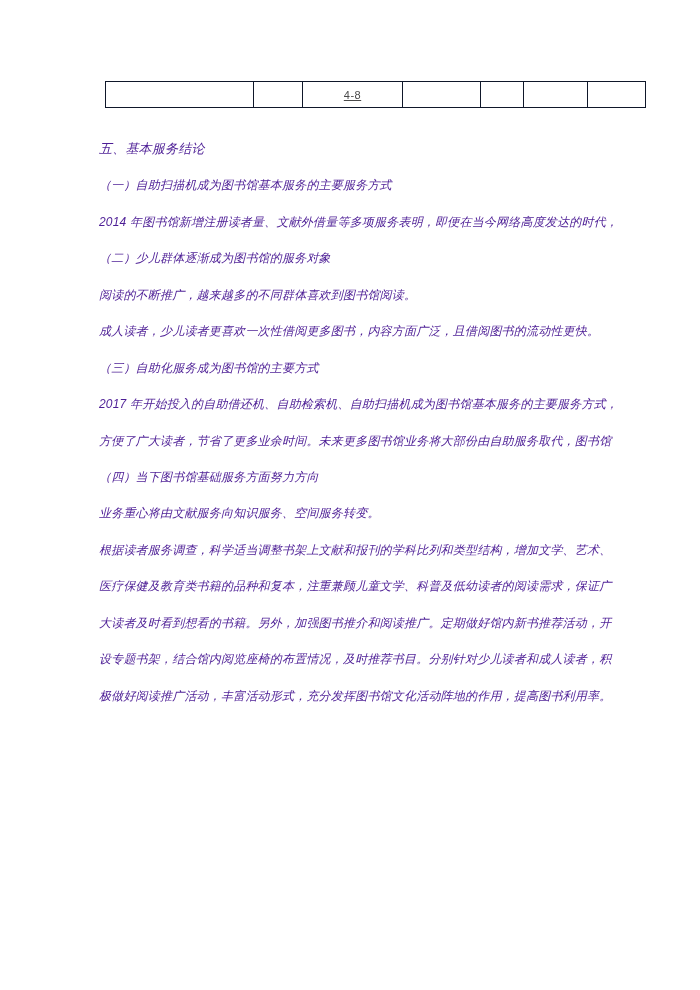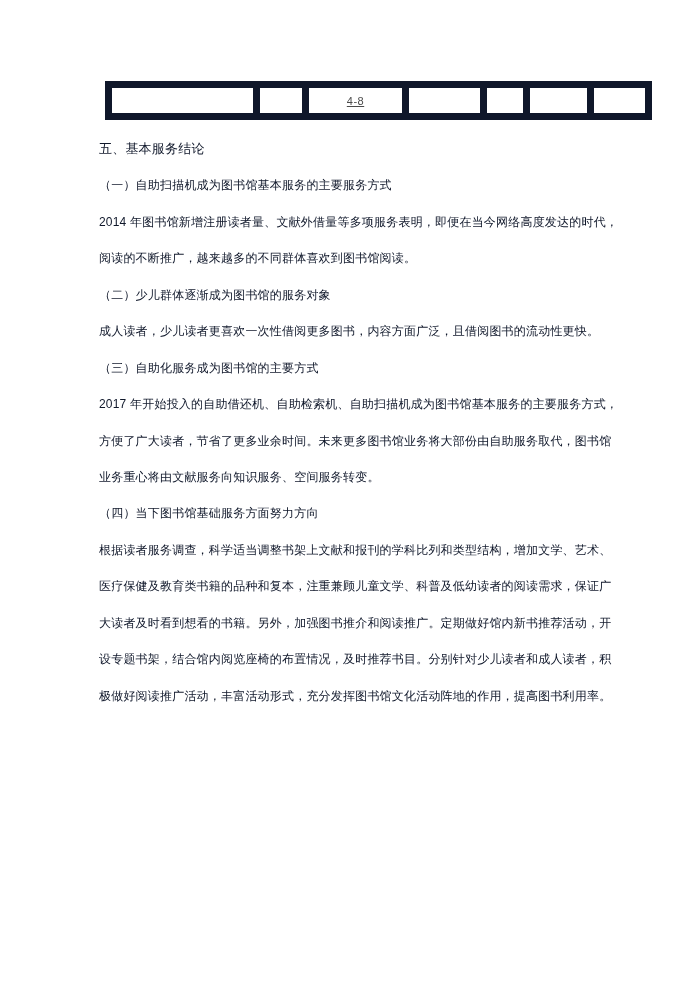--- a/index.html
+++ b/index.html
@@ -21,21 +21,21 @@
   }
   table.frag-table {
     position: absolute;
     left: 105px;
     top: 81px;
     width: 540px;
     border-collapse: collapse;
     table-layout: fixed;
   }
   table.frag-table td {
-    border: 7px solid #0f172a;
+    border: 1px solid #0f172a;
     height: 25px;
     padding: 0;
     font-size: 11px;
     letter-spacing: 0.5px;
     color: #4a4a4a;
     text-align: center;
     vertical-align: middle;
     overflow: hidden;
     text-decoration: underline;
   }
@@ -43,22 +43,23 @@
     position: absolute;
     left: 99px;
     top: 131px;
     width: 560px;
   }
   .line {
     height: 36.45px;
     line-height: 36.45px;
     font-size: 12px;
     letter-spacing: 0.2px;
-    color: #0f172a;
+    color: #4c1d95;
     white-space: nowrap;
+    font-style: italic;
   }
   .title {
     font-size: 13px;
   }
 </style>
 </head>
 <body>
 
 <div class="page">
 
@@ -83,31 +84,31 @@
         <td></td>
       </tr>
     </tbody>
   </table>
 
   <div class="content">
     <div class="line title">五、基本服务结论</div>
 
     <div class="line heading">（一）自助扫描机成为图书馆基本服务的主要服务方式</div>
     <div class="line">2014 年图书馆新增注册读者量、文献外借量等多项服务表明，即便在当今网络高度发达的时代，</div>
+    <div class="line heading">（二）少儿群体逐渐成为图书馆的服务对象</div>
+
     <div class="line">阅读的不断推广，越来越多的不同群体喜欢到图书馆阅读。</div>
-
-    <div class="line heading">（二）少儿群体逐渐成为图书馆的服务对象</div>
     <div class="line">成人读者，少儿读者更喜欢一次性借阅更多图书，内容方面广泛，且借阅图书的流动性更快。</div>
 
     <div class="line heading">（三）自助化服务成为图书馆的主要方式</div>
     <div class="line">2017 年开始投入的自助借还机、自助检索机、自助扫描机成为图书馆基本服务的主要服务方式，</div>
     <div class="line">方便了广大读者，节省了更多业余时间。未来更多图书馆业务将大部份由自助服务取代，图书馆</div>
+    <div class="line heading">（四）当下图书馆基础服务方面努力方向</div>
+
     <div class="line">业务重心将由文献服务向知识服务、空间服务转变。</div>
-
-    <div class="line heading">（四）当下图书馆基础服务方面努力方向</div>
     <div class="line">根据读者服务调查，科学适当调整书架上文献和报刊的学科比列和类型结构，增加文学、艺术、</div>
     <div class="line">医疗保健及教育类书籍的品种和复本，注重兼顾儿童文学、科普及低幼读者的阅读需求，保证广</div>
     <div class="line">大读者及时看到想看的书籍。另外，加强图书推介和阅读推广。定期做好馆内新书推荐活动，开</div>
     <div class="line">设专题书架，结合馆内阅览座椅的布置情况，及时推荐书目。分别针对少儿读者和成人读者，积</div>
     <div class="line">极做好阅读推广活动，丰富活动形式，充分发挥图书馆文化活动阵地的作用，提高图书利用率。</div>
   </div>
 
 </div>
 
 </body></html>

